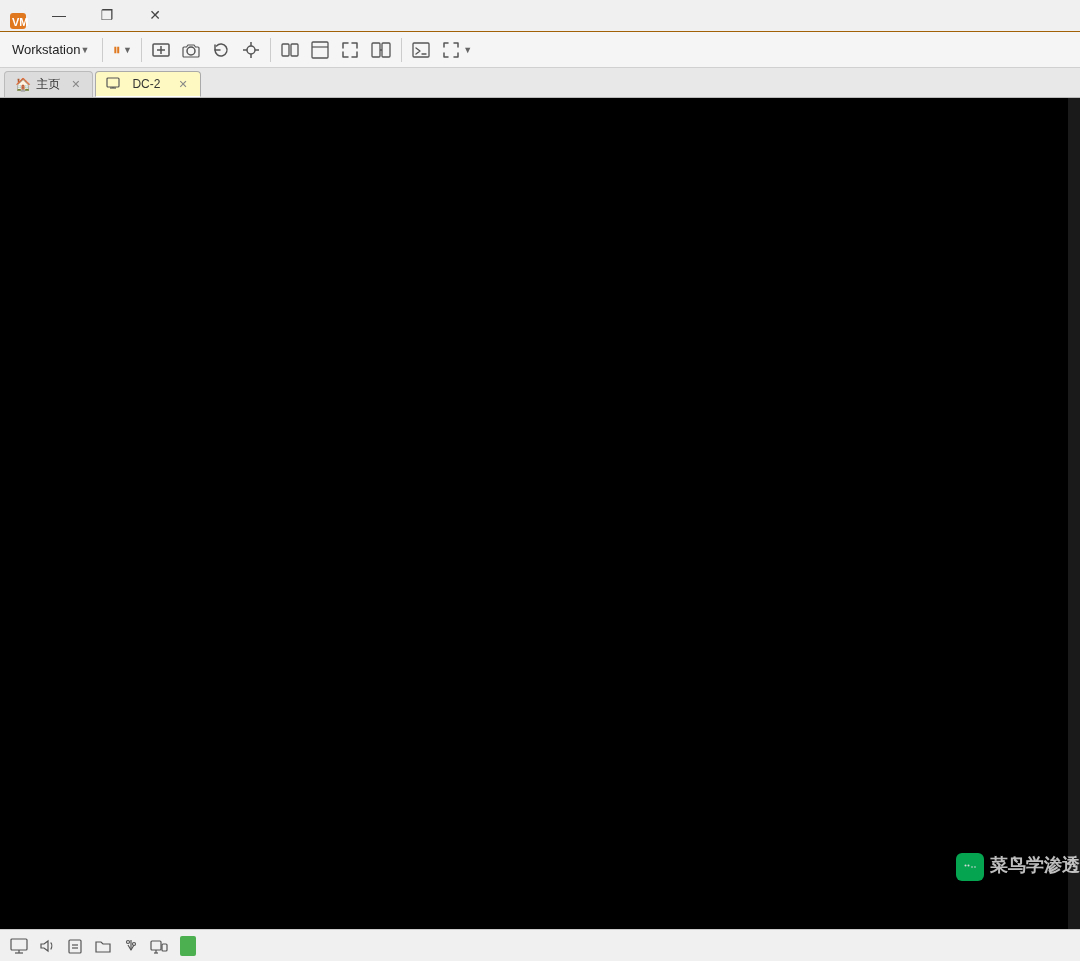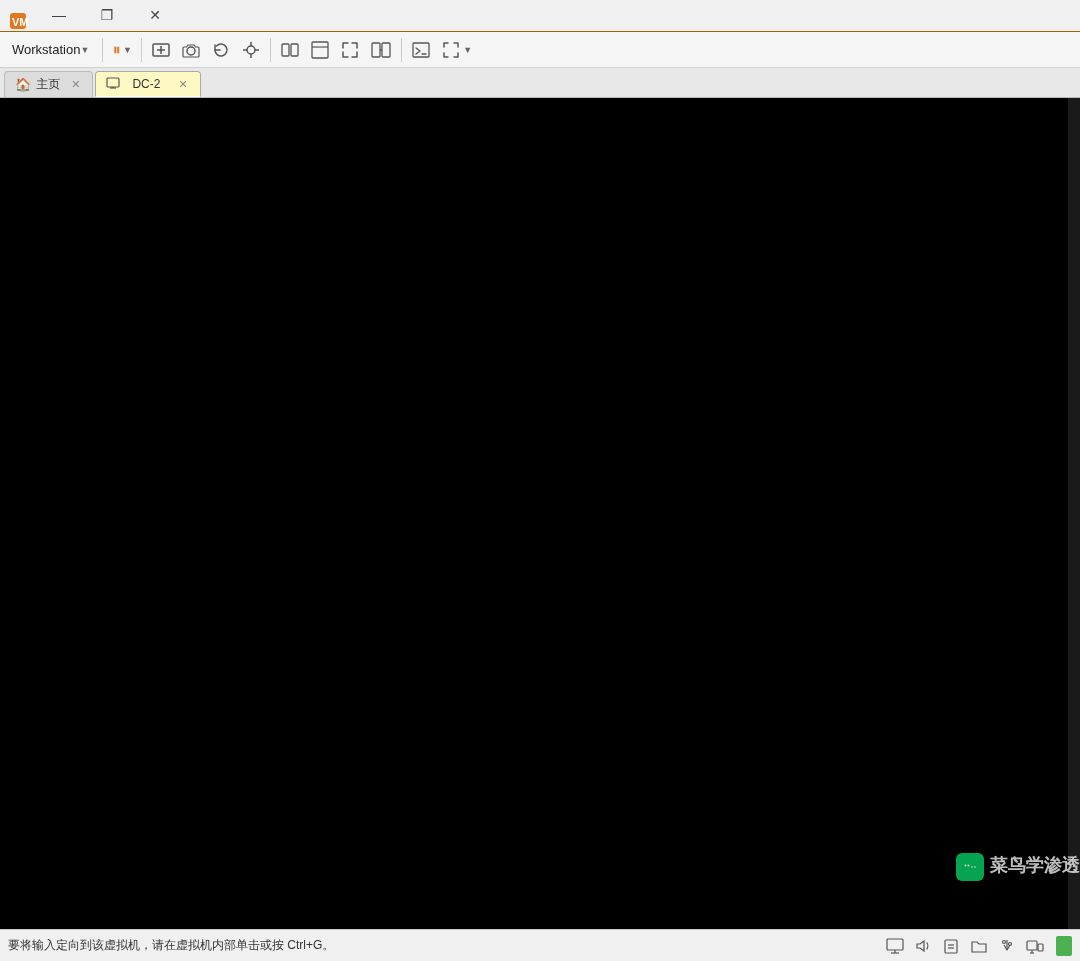--- a/index.html
+++ b/index.html
@@ -393,21 +393,20 @@
         <circle cx="8.5" cy="8.5" r="1" fill="#fff"></circle>
         <circle cx="12" cy="10" r="0.8" fill="#fff"></circle>
         <circle cx="15" cy="10" r="0.8" fill="#fff"></circle>
       </svg>
     </div>
     <span class="watermark-text">菜鸟学渗透</span>
   </div>
 </div>
 
 <div id="status-bar">
-  <span class="status-text">要将输入定向到该虚拟机，请在虚拟机内部单击或按 Ctrl+G。</span>
   <div class="status-icons">
 
     <div class="status-icon-box">
       <svg width="18" height="18" viewBox="0 0 18 18" fill="none">
         <rect x="1" y="2" width="16" height="11" rx="1" stroke="#555" stroke-width="1.2"></rect>
         <line x1="5" y1="16" x2="13" y2="16" stroke="#555" stroke-width="1.2"></line>
         <line x1="9" y1="13" x2="9" y2="16" stroke="#555" stroke-width="1.2"></line>
       </svg>
     </div>
 

